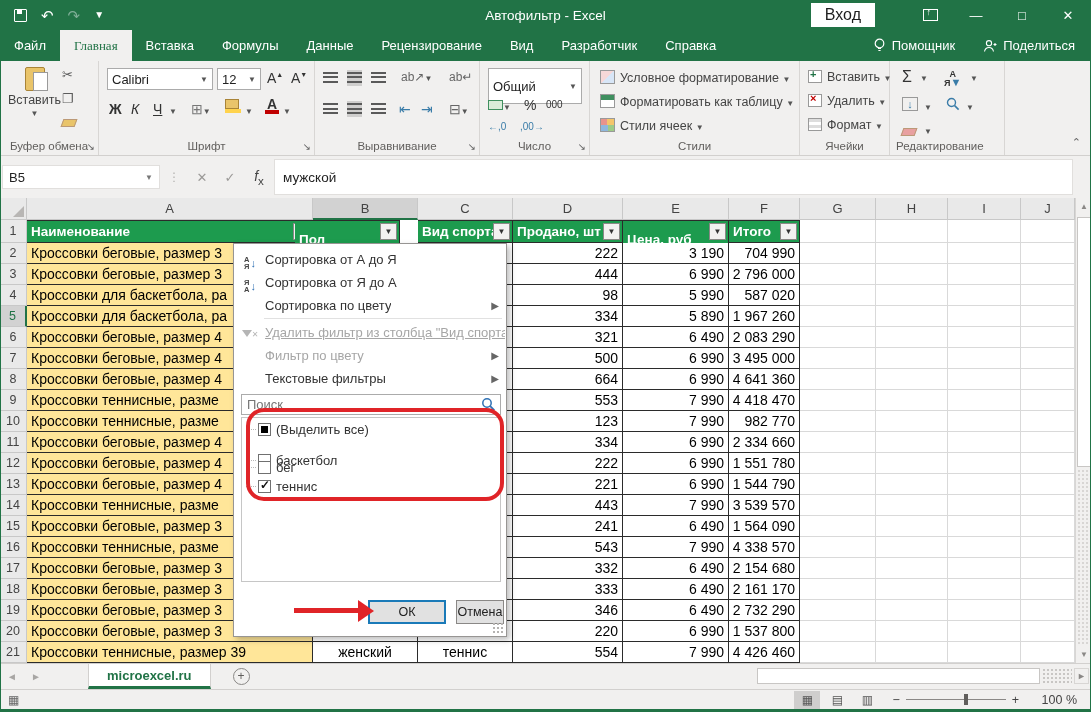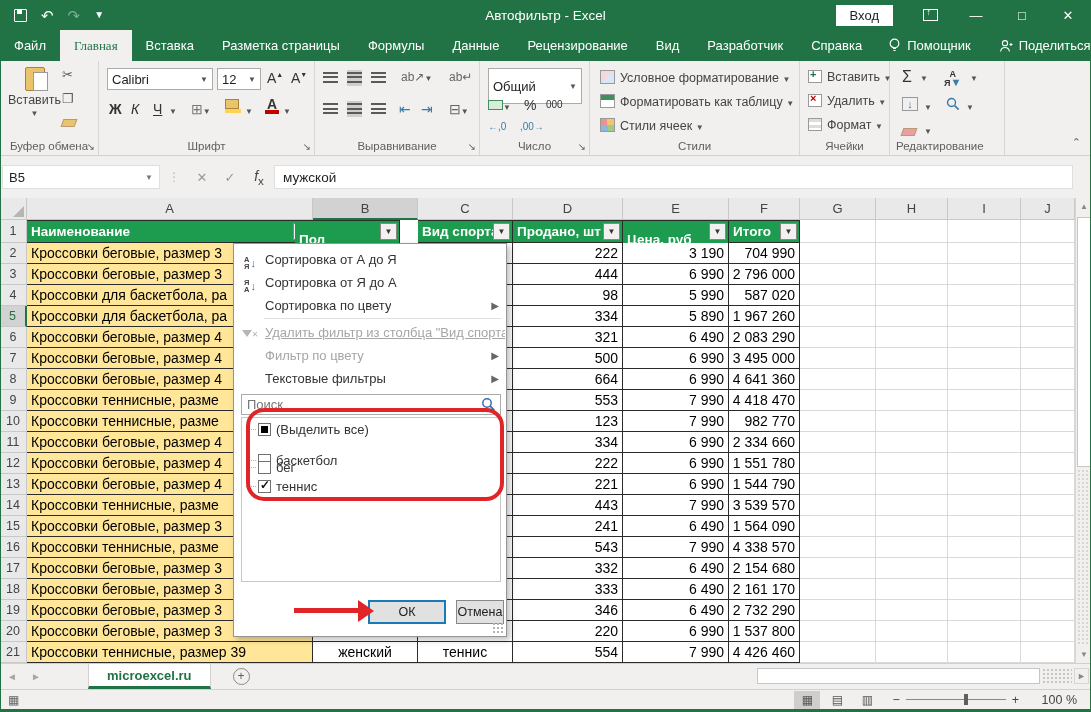--- a/index.html
+++ b/index.html
@@ -10,21 +10,21 @@
   .titlebar { position:absolute; left:0; top:0; width:1091px; height:30px; background:#217346; color:#fff;
     display:flex; align-items:center; }
   .qat { display:flex; align-items:center; gap:14px; padding-left:14px; width:160px; }
   .qat .qi { font-size:15px; line-height:1; color:#fff; cursor:default; }
   .qat .dim { color:#7fae97; }
   .qat .sm { font-size:10px; }
   .saveicon { width:13px; height:13px; border:1.6px solid #fff; border-radius:1px; position:relative; }
   .saveicon::before { content:""; position:absolute; left:2px; top:0; width:5px; height:4px; background:#fff; }
   .title { position:absolute; left:0; right:0; text-align:center; font-size:13.5px; pointer-events:none; }
   .tb-right { margin-left:auto; display:flex; align-items:center; height:100%; }
-  .signin { background:#fff; color:#1e1e1e; font-size:13px; padding:3px 14px; margin-right:14px; cursor:pointer; }
+  .signin { background:#fff; color:#1e1e1e; font-size:16px; padding:3px 14px; margin-right:32px; cursor:pointer; }
   .winbtn { width:46px; height:100%; display:flex; align-items:center; justify-content:center; font-size:13px; color:#fff; cursor:pointer; }
   .ribdisp { width:15px; height:12px; border:1.3px solid #fff; position:relative; }
   .ribdisp::after { content:"↑"; position:absolute; left:3px; top:-3px; font-size:9px; }
 
   
   .tabrow { position:absolute; left:0; top:30px; width:1091px; height:31px; background:#217346; display:flex; align-items:stretch; }
   .rtab { color:#fff; font-size:13px; padding:0 14px; display:flex; align-items:center; cursor:pointer; white-space:nowrap; }
   .rtab.active { background:#f1f0ef; color:#217346;font-family:Liberation Serif, serif; }
   .tabrow .spacer { flex:1; }
   .helper { color:#fff; font-size:13px; display:flex; align-items:center; gap:6px; padding:0 12px; cursor:pointer; }
@@ -59,21 +59,21 @@
   .eraser { display:inline-block; width:14px; height:8px; background:#e8a0a0; border:1px solid #b97; transform:skewX(-20deg); }
   .collapse { position:absolute; right:10px; bottom:6px; font-size:11px; color:#666; cursor:pointer; }
 
   
   .fbar { position:absolute; left:0; top:156px; width:1091px; height:42px; background:#f1f0ef; display:flex; align-items:center; }
   .namebox { width:158px; height:24px; background:#fff; border:1px solid #e1dfdd; margin-left:2px; display:flex; align-items:center; font-size:13px; color:#222; padding:0 6px; }
   .namebox .dd { margin-left:auto; font-size:8px; color:#777; }
   .fsep { color:#b5b3b1; padding:0 8px; font-size:12px; }
   .fbtn { width:28px; text-align:center; color:#9b9997; font-size:13px; cursor:pointer; }
   .fx { font-size:14px; color:#444; width:30px; text-align:center; cursor:pointer; }
-  .finput { flex:1; height:24px; background:#fff; border:1px solid #e1dfdd; font-size:13.5px; color:#222; display:flex; align-items:center; padding:0 8px; margin-right:18px; }
+  .finput { flex:1; height:36px; background:#fff; border:1px solid #e1dfdd; font-size:13.5px; color:#222; display:flex; align-items:center; padding:0 8px; margin-right:18px; }
 
   
   .grid { position:absolute; left:0; top:198px; width:1075px; height:465px; background:#fff; }
   .chdr { position:absolute; top:0; height:22px; background:#e9e9e9; border-right:1px solid #c8c8c8; border-bottom:1px solid #c8c8c8;
     font-size:13px; color:#444; display:flex; align-items:center; justify-content:center; cursor:pointer; }
   .chdr.sel { background:#d2d2d2; border-bottom:2px solid #217346; }
   .corner { position:absolute; left:0; top:0; width:27px; height:22px; background:#e9e9e9; border-right:1px solid #c8c8c8; border-bottom:1px solid #c8c8c8; }
   .corner::after { content:""; position:absolute; right:2px; bottom:2px; border-left:11px solid transparent; border-bottom:11px solid #b8b6b4; }
   .rhdr { position:absolute; left:0; width:27px; background:#e9e9e9; border-right:1px solid #c8c8c8; border-bottom:1px solid #c8c8c8;
     font-size:12.5px; color:#444; display:flex; align-items:center; justify-content:center; cursor:pointer; }
@@ -166,21 +166,20 @@
     <span class="winbtn">□</span>
     <span class="winbtn">✕</span>
   </div>
 </div>
 
 <div class="tabrow">
   <span id="tabs-holder" style="display:flex">
       <span class="rtab">Файл</span>
       <span class="rtab active">Главная</span>
       <span class="rtab">Вставка</span>
-      <span class="rtab">Разметка страницы</span>
       <span class="rtab">Формулы</span>
       <span class="rtab">Данные</span>
       <span class="rtab">Рецензирование</span>
       <span class="rtab">Вид</span>
       <span class="rtab">Разработчик</span>
       <span class="rtab">Справка</span>
     </span>
   <span class="spacer"></span>
   <span class="helper">
     <svg width="13" height="15" viewBox="0 0 13 15">

